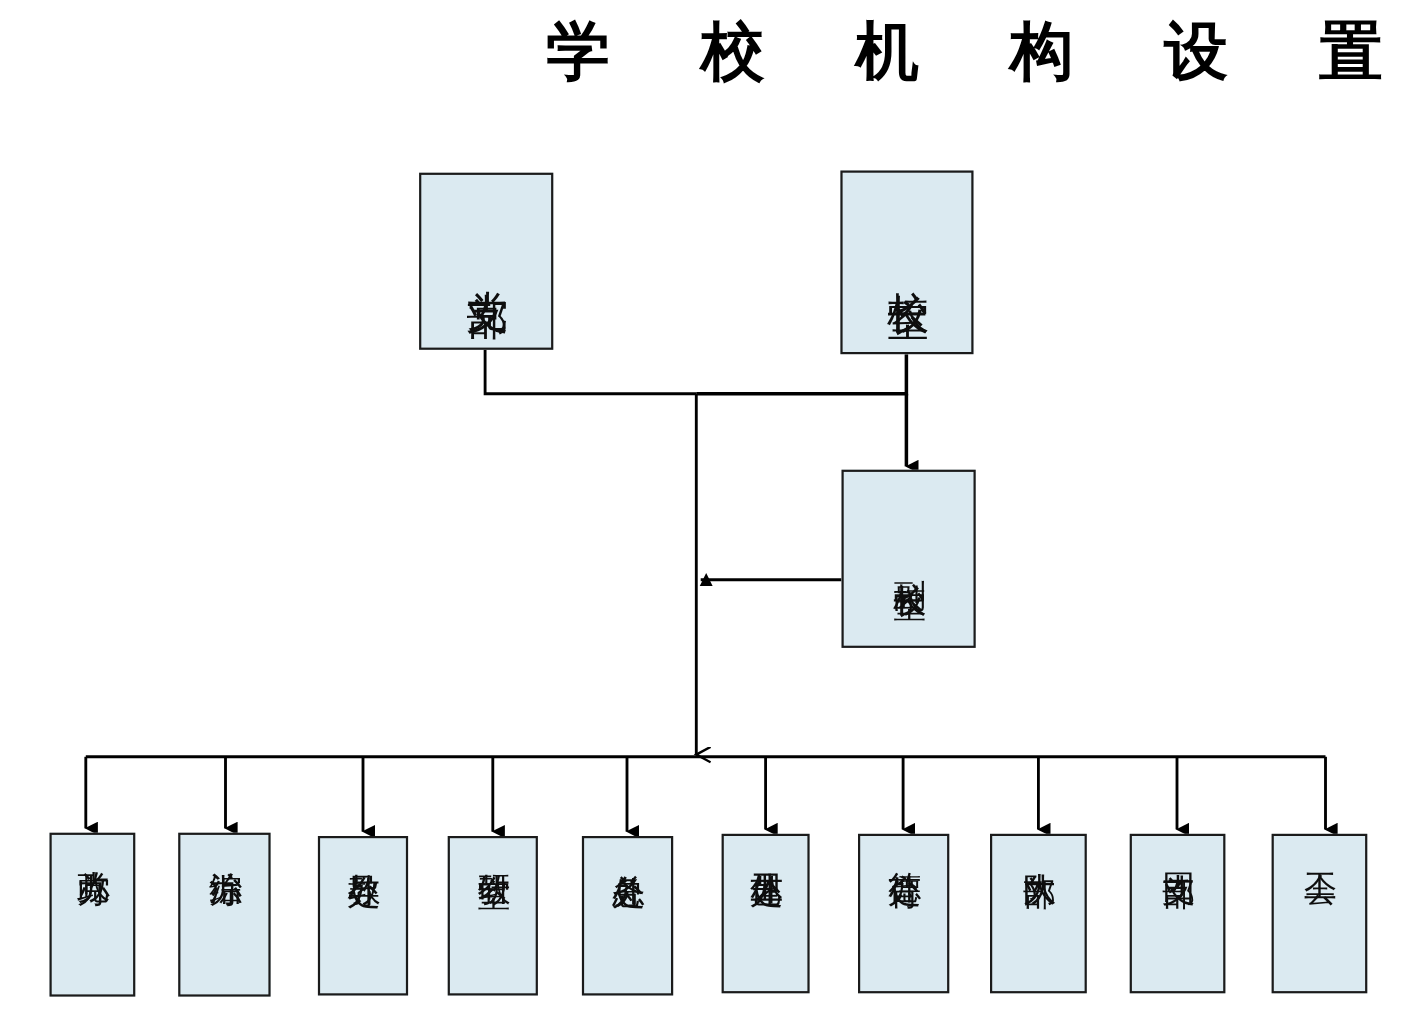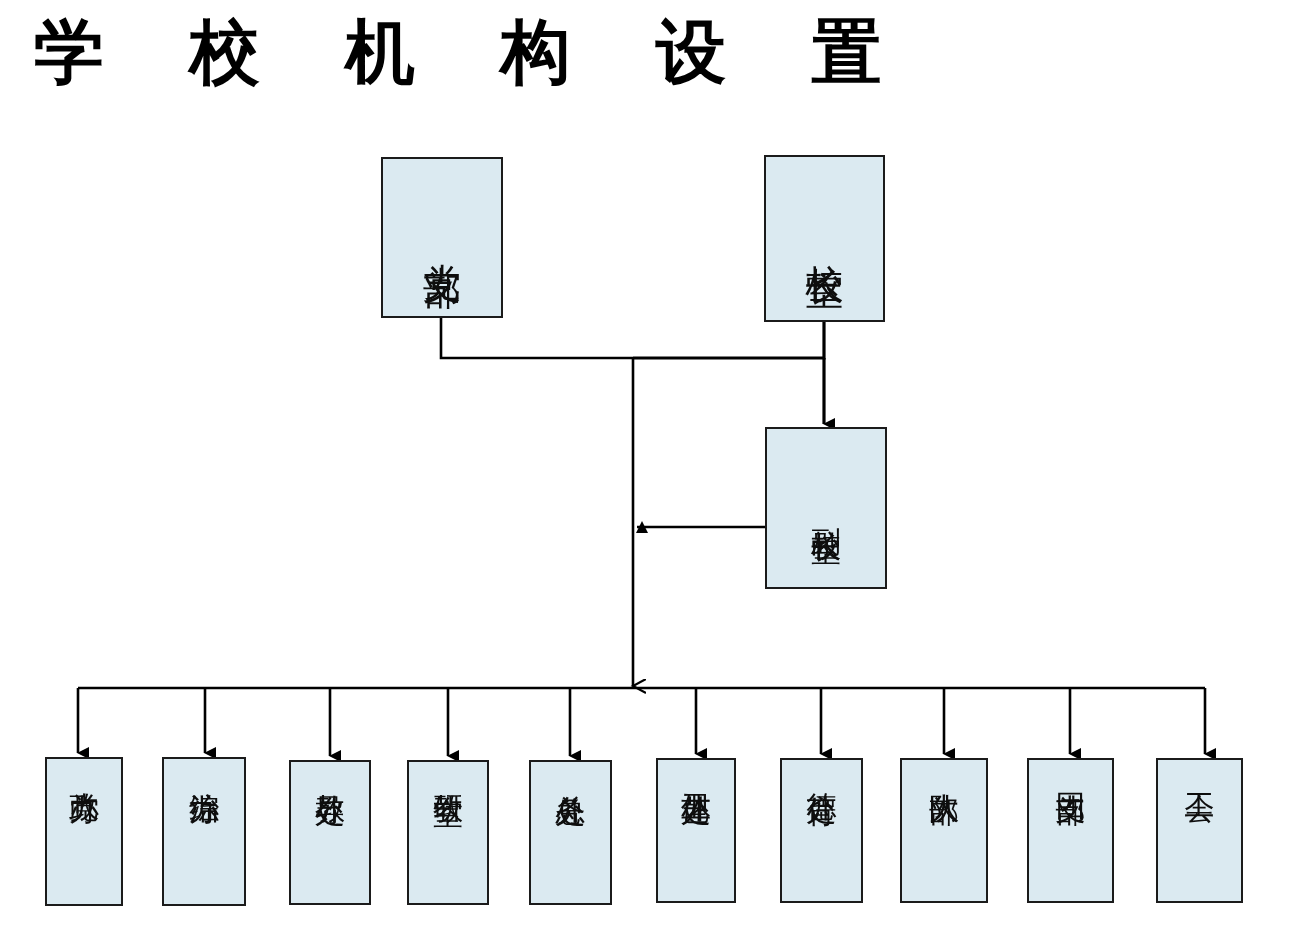--- a/index.html
+++ b/index.html
@@ -17,23 +17,23 @@
     height: 939px;
     background: #ffffff;
     overflow: hidden;
   }
   
   .chart-title {
     position: absolute;
     left: 0;
     top: 18px;
     width: 1291px;
-    text-align: left;
+    text-align: right;
     font-family: "Liberation Serif", "DejaVu Serif", serif;
-    font-size: 70px;
+    font-size: 58px;
     font-weight: 700;
     letter-spacing: 34px;
     text-indent: 34px;
     color: #000000;
     line-height: 1.0;
     white-space: pre;
   }
   
   .node {
     position: absolute;

